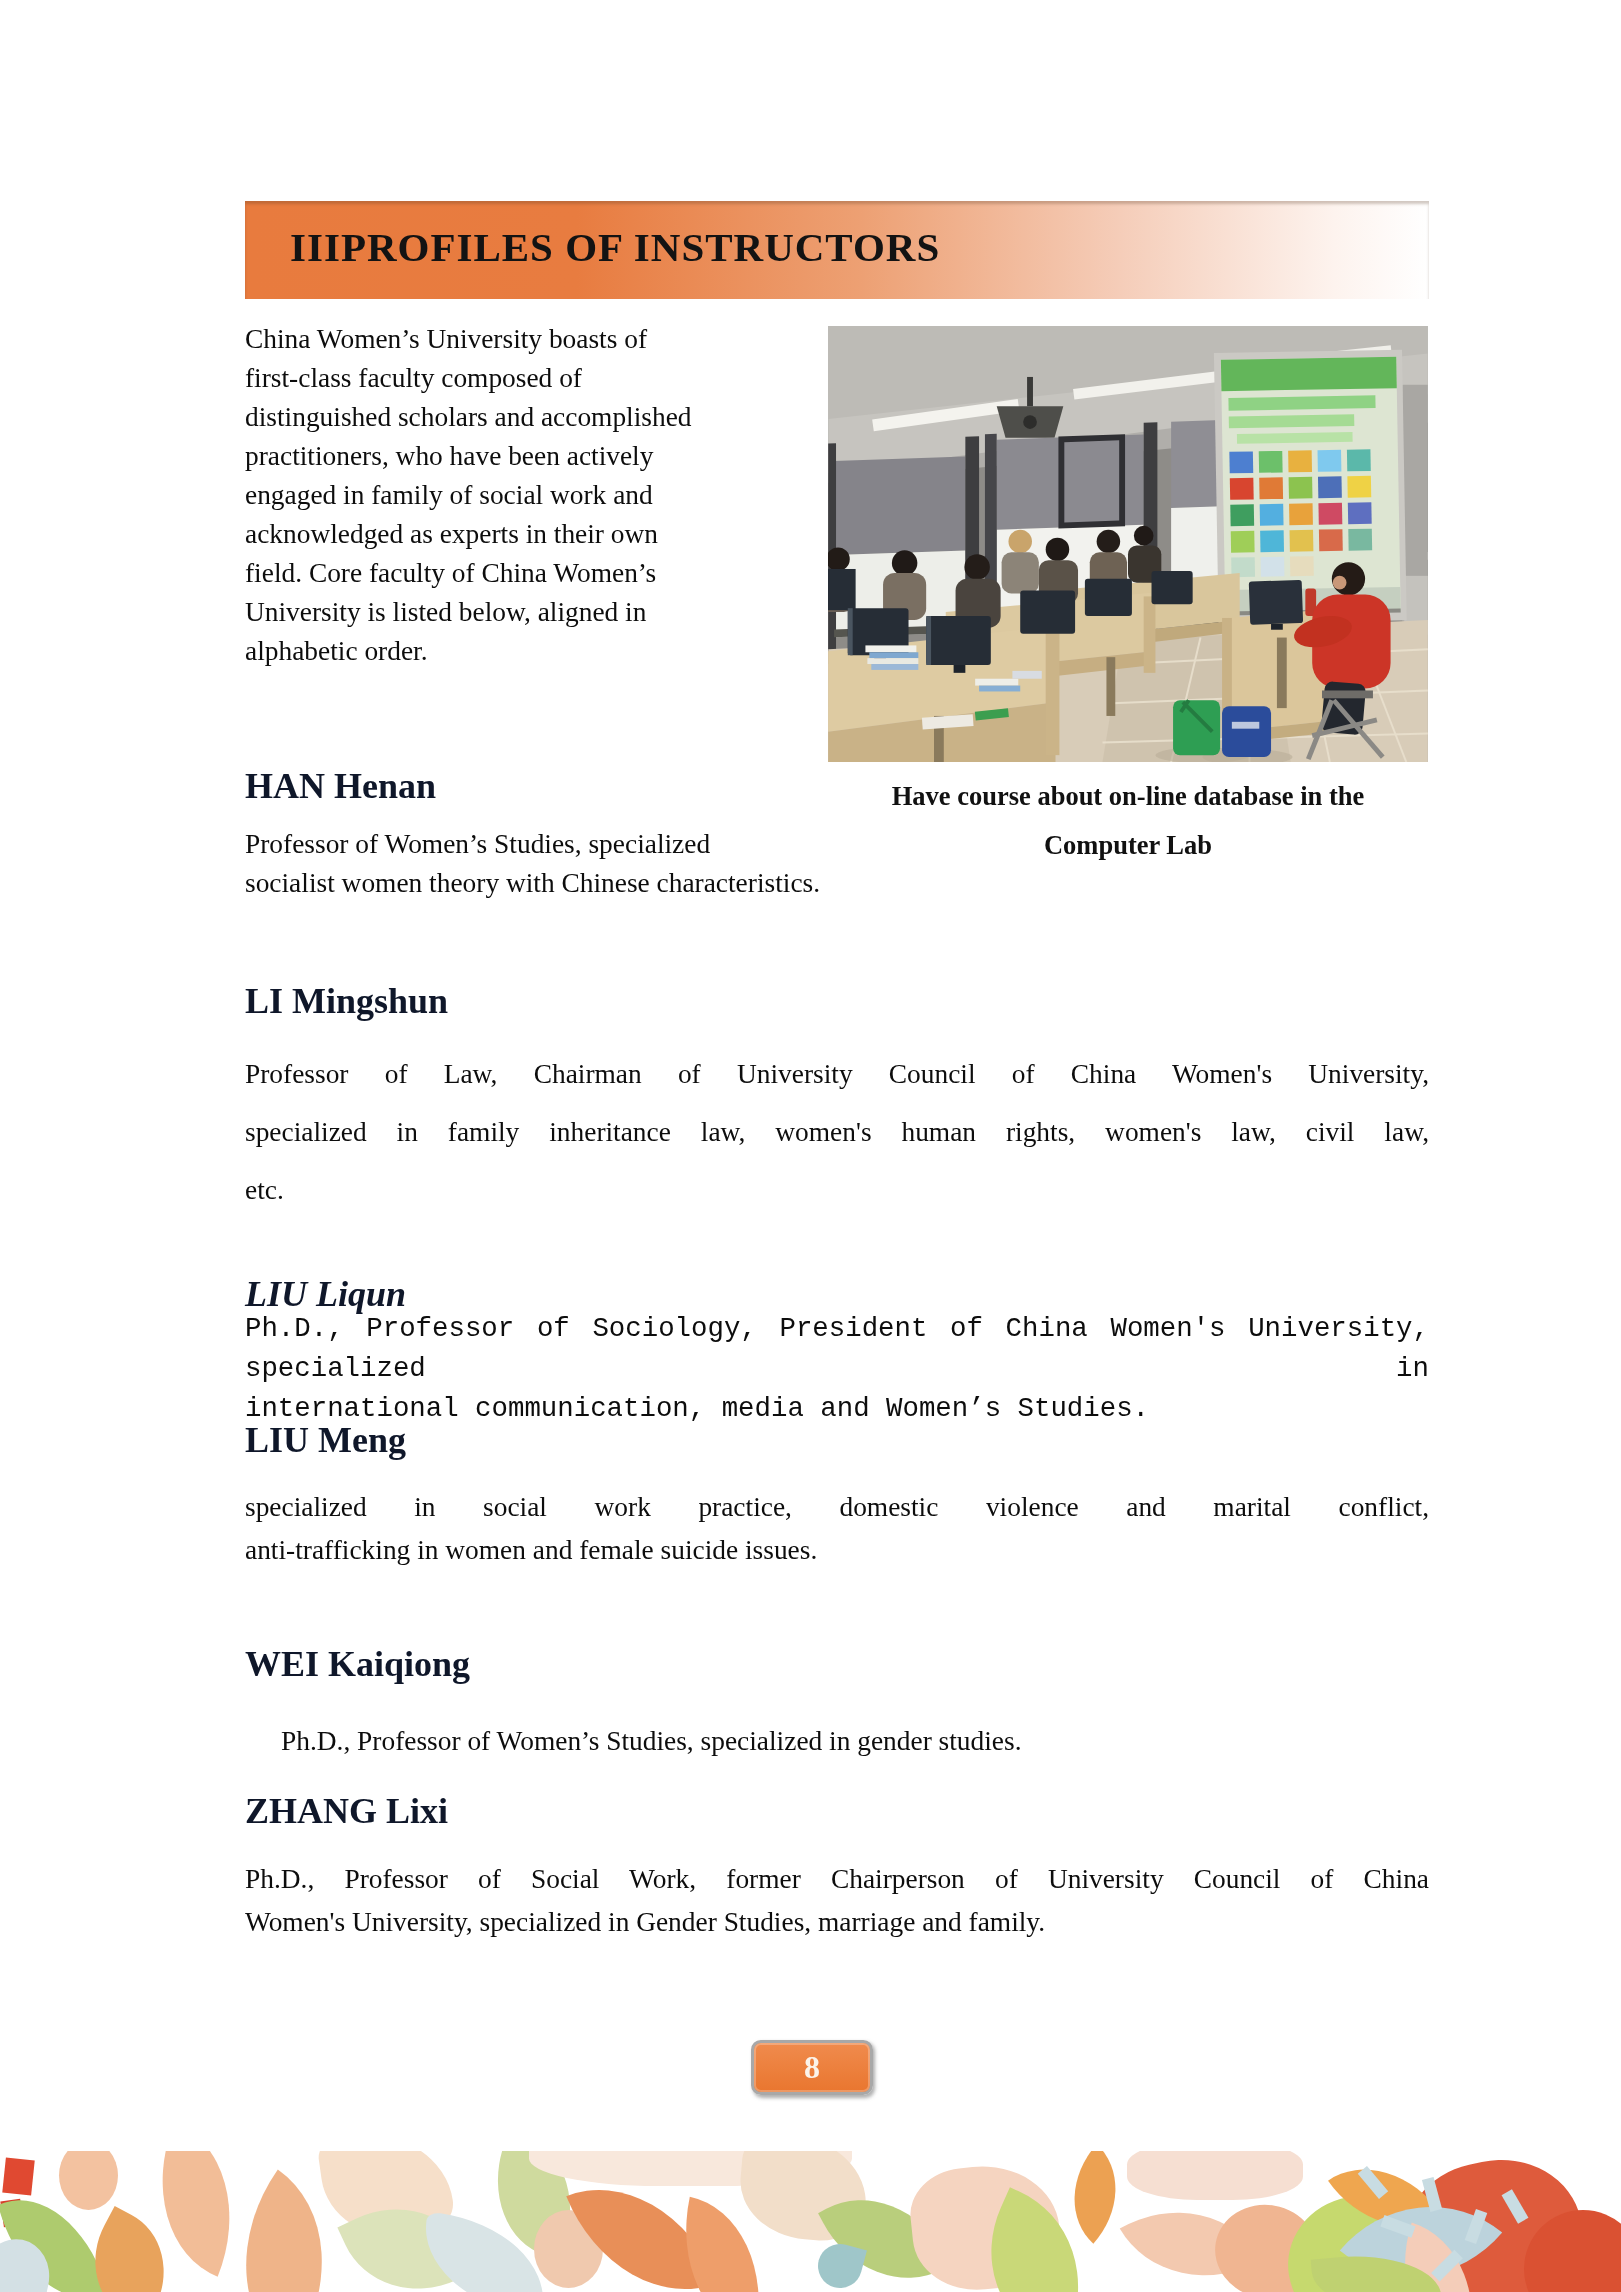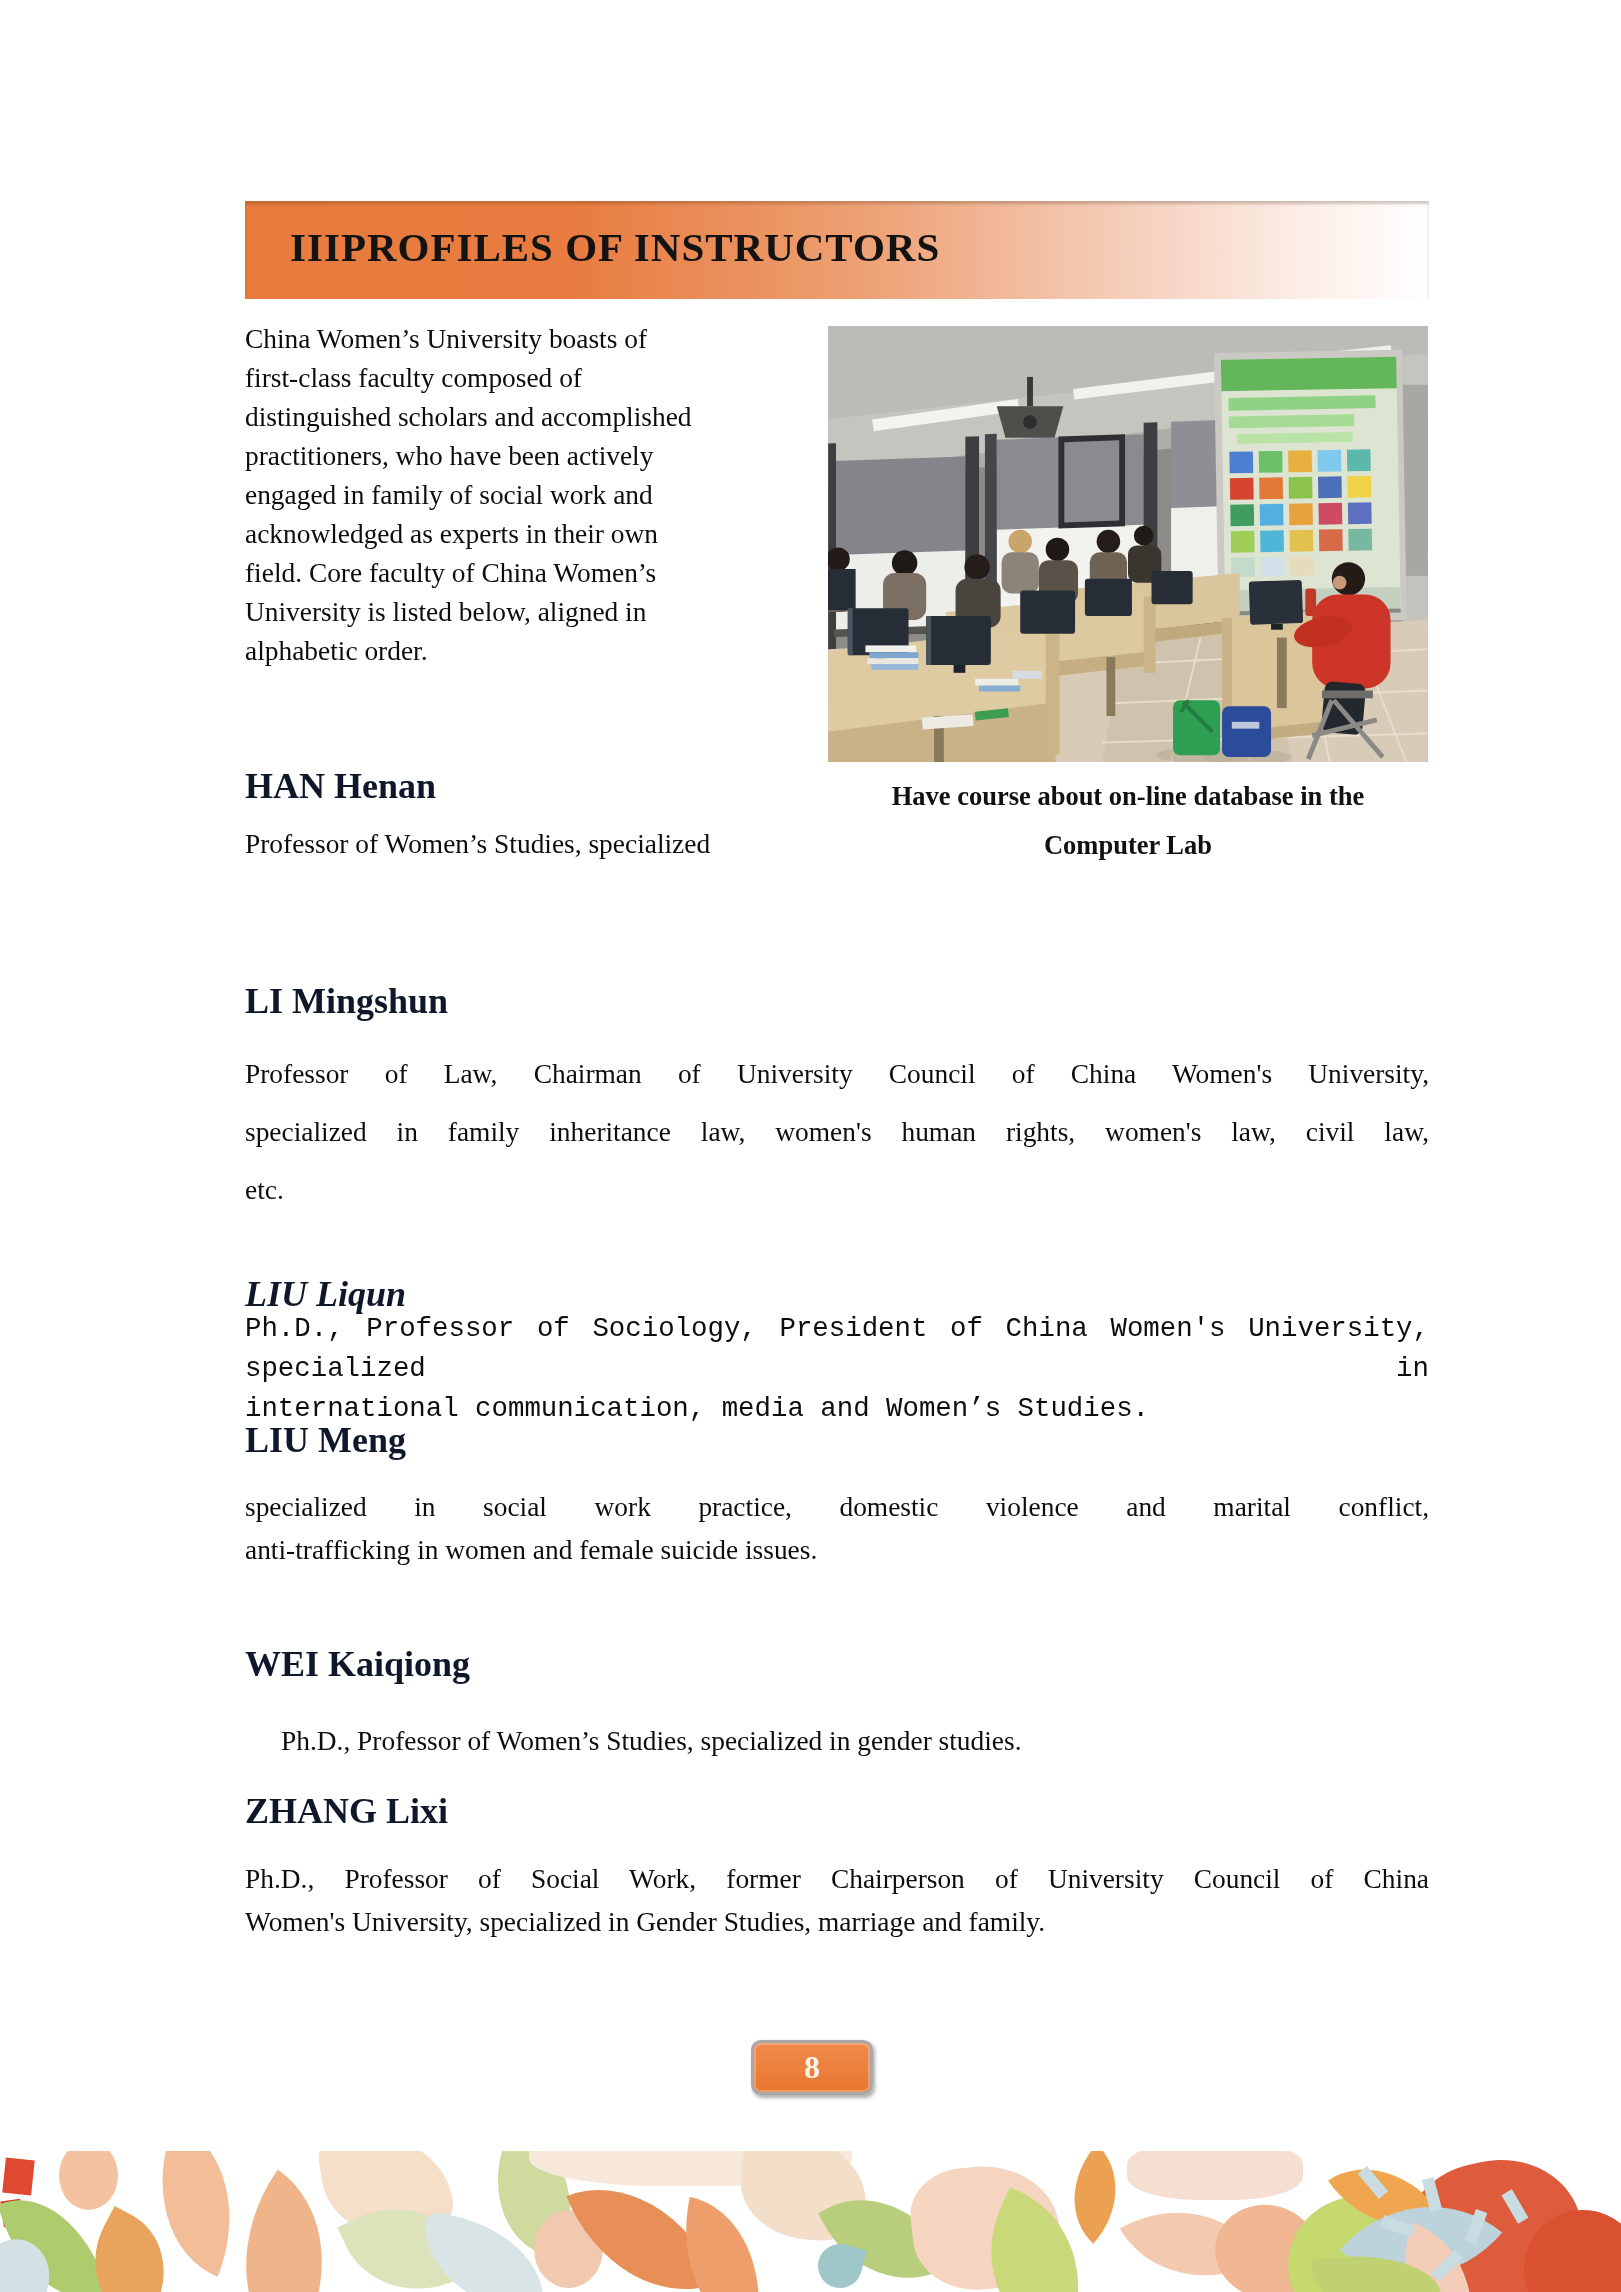--- a/index.html
+++ b/index.html
@@ -242,20 +242,21 @@
 </div>
 
 <div class="abs caption">
   <div>Have course about on-line database in the</div>
   <div>Computer Lab</div>
 </div>
 
 <div class="abs rhead h-han">HAN Henan</div>
 <div class="abs btxt lh40 b-han">
   <div class="han-l1">Professor of Women’s Studies, specialized</div>
+  <div class="han-l3">socialist women theory with Chinese characteristics.</div>
 </div>
 
 <div class="abs rhead h-li">LI Mingshun</div>
 <div class="abs btxt lh59 b-li">
   <div class="jl">Professor of Law, Chairman of University Council of China Women's University,</div>
   <div class="jl">specialized in family inheritance law, women's human rights, women's law, civil law,</div>
   <div>etc.</div>
 </div>
 
 <div class="abs rhead h-liql">LIU Liqun</div>

